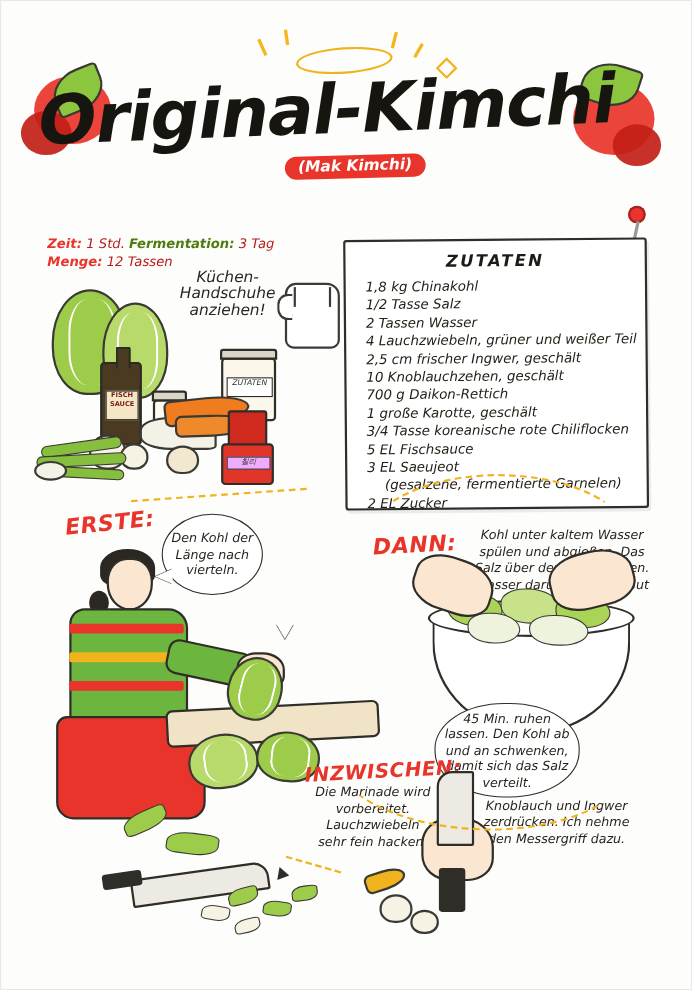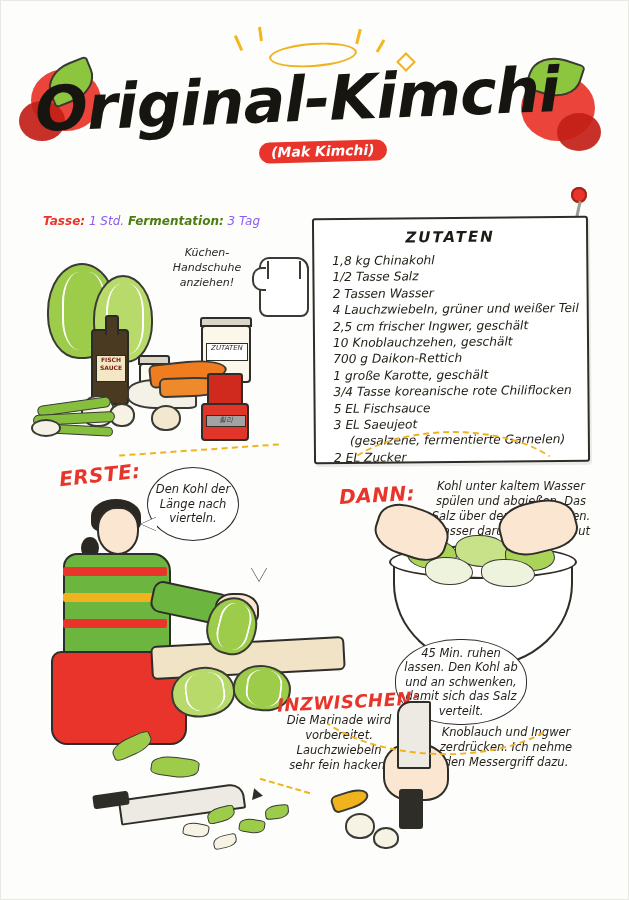--- a/index.html
+++ b/index.html
@@ -88,31 +88,31 @@
   .meta {
     position: absolute;
     left: 42px;
     top: 212px;
     width: 260px;
     font-size: 12px;
     line-height: 17px;
     font-style: italic;
   }
   .meta .k { color: #e8342a; font-weight: bold; }
-  .meta .v { color: #8b5cf6; text-align: center; }
+  .meta .v { color: #b91c1c; text-align: center; }
   .meta .green { color: #4d7c0f; font-weight: bold; }
 
   
   .gloves-note {
     position: absolute;
     left: 160px;
     top: 244px;
     width: 92px;
     text-align: center;
-    font-size: 11px;
+    font-size: 14px;
     line-height: 15px;
     font-style: italic;
     color: #2a2720;
   }
   .glove {
     position: absolute;
     left: 258px;
     top: 256px;
     width: 46px;
     height: 56px;
@@ -525,24 +525,28 @@
     <div class="spark" style="left:398px; top:26px; width:10px; height:10px; transform:rotate(45deg); background:transparent; border:2px solid #f0b31d;"></div>
 
     <div class="title-text">Original-Kimchi</div>
   </div>
 
   <div class="subtitle-badge">(Mak Kimchi)</div>
 
 
   <div class="meta">
     <div>
-      <span class="k">Tasse:</span>
+      <span class="k">Zeit:</span>
       <span class="v">1 Std.</span>
       <span class="green">Fermentation:</span>
       <span class="v">3 Tag</span>
+    </div>
+    <div>
+      <span class="k">Menge:</span>
+      <span class="v">12 Tassen</span>
     </div>
   </div>
 
   <div class="gloves-note">Küchen-Handschuhe anziehen!</div>
   <div class="glove">
     <div class="glove-lines"></div>
   </div>
 
   <div class="pin"></div>
   <div class="pin-needle"></div>
@@ -587,21 +591,21 @@
     <div class="jar" style="left:108px; top:110px; width:26px; height:38px; background:#fdfbf2;">
       <div class="lid"></div>
     </div>
 
     <div class="radish" style="left:96px; top:126px; width:66px; height:26px;"></div>
     <div class="carrot" style="left:118px; top:108px; width:74px; height:20px; transform:rotate(-6deg);"></div>
     <div class="carrot" style="left:128px; top:124px; width:64px; height:16px; transform:rotate(-2deg); background:#ef8a2c;"></div>
 
     <div class="chili-jar" style="left:176px; top:120px; width:32px; height:34px;"></div>
     <div class="jar" style="left:170px; top:150px; width:44px; height:34px; background:#e03528;">
-      <div class="jlabel" style="background:#a3a3a3;">칠리</div>
+      <div class="jlabel" style="background:#f0abfc;">칠리</div>
     </div>
 
     <div class="garlic" style="left:50px; top:142px; width:30px; height:28px;"></div>
     <div class="garlic" style="left:78px; top:150px; width:22px; height:20px;"></div>
     <div class="garlic" style="left:120px; top:152px; width:26px; height:22px; background:#f1e8cf;"></div>
 
     <div class="onion-green" style="left:6px; top:148px; width:72px; height:9px; transform:rotate(-8deg);"></div>
     <div class="onion-green" style="left:2px; top:160px; width:80px; height:9px; transform:rotate(-3deg);"></div>
     <div class="onion-green" style="left:10px; top:172px; width:70px; height:8px; transform:rotate(3deg);"></div>
     <div class="radish" style="left:0px; top:166px; width:26px; height:14px; border-radius:50%;"></div>

